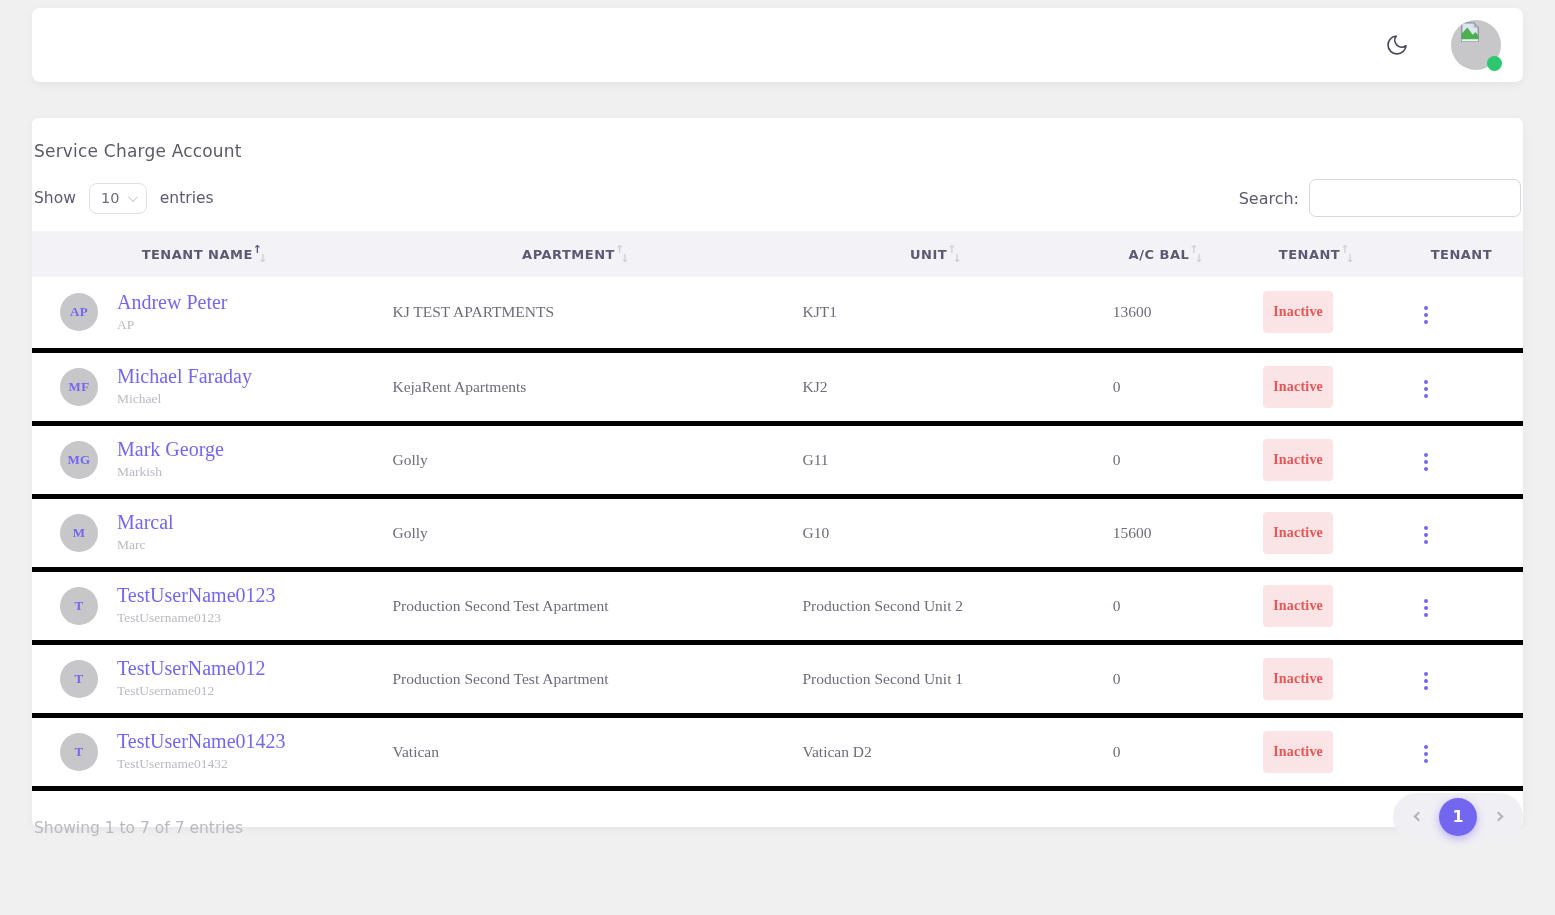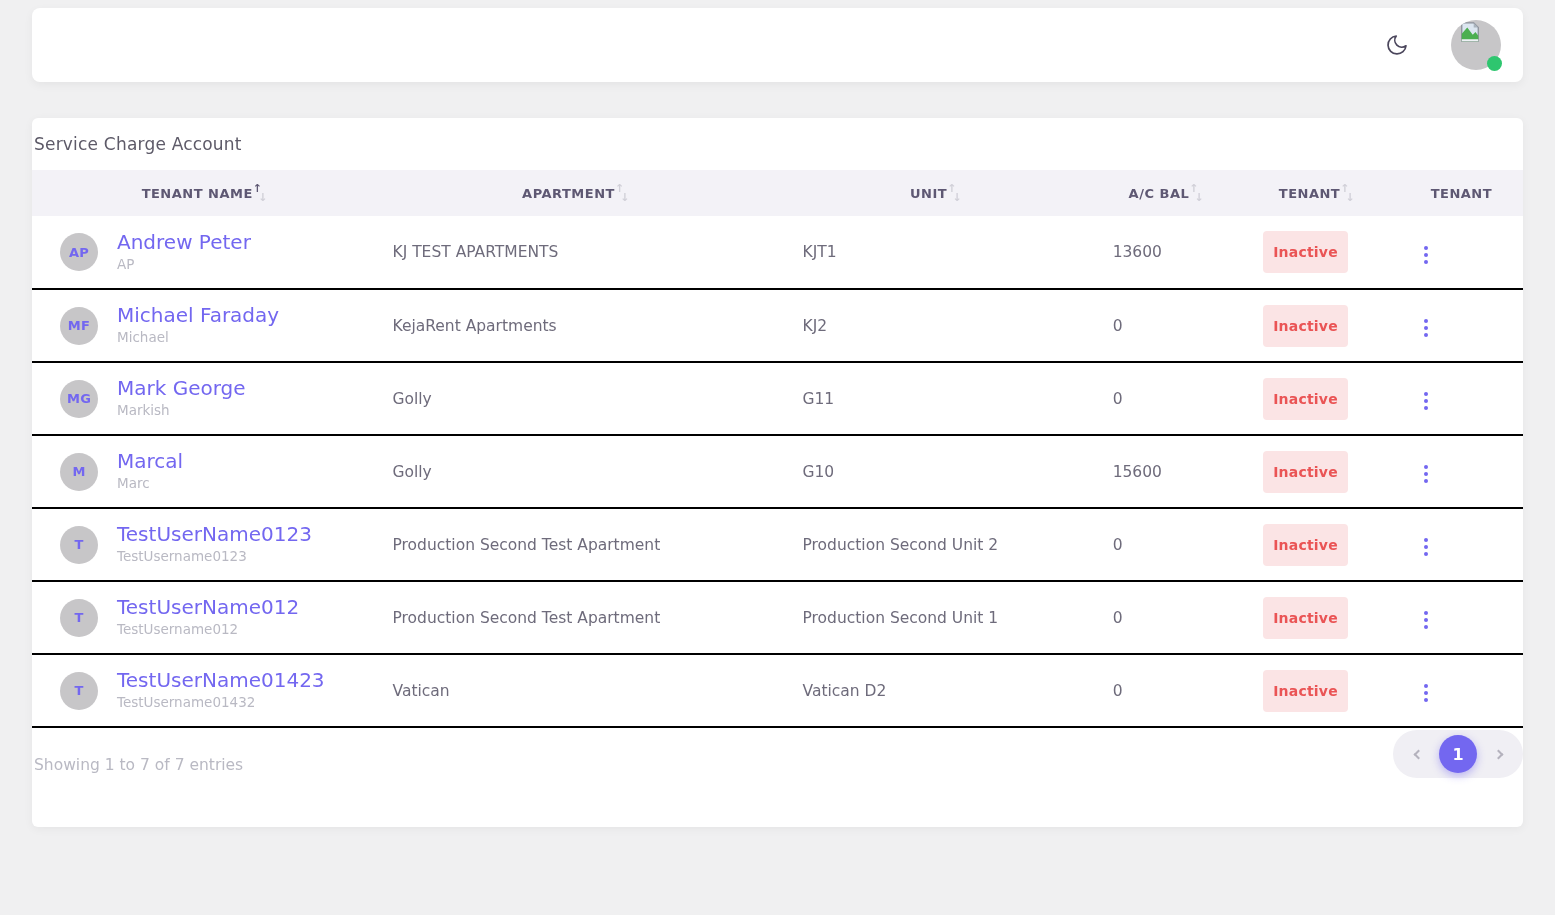--- a/index.html
+++ b/index.html
@@ -34,21 +34,21 @@
   }
 
   
   .card {
     position:absolute; left:32px; right:32px; top:118px; height:709px;
     background:#fff; border-radius:6px;
     box-shadow:0 2px 10px rgba(0,0,0,0.05);
     padding:6px 0 0;
   }
   .card-title {
-    margin:8px 2px; font-size:17px; font-weight:400; color:#5d5a68;
+    margin:15px 2px; font-size:17px; font-weight:400; color:#5d5a68;
     line-height:24px; letter-spacing:.2px;
   }
 
   
   .controls {
     display:flex; justify-content:space-between; align-items:center;
     margin:16px 2px 0; height:38px;
   }
   .length-ctl { display:flex; align-items:center; gap:13px; font-size:15.5px; color:#5e5873; }
   .select-box {
@@ -74,22 +74,22 @@
   }
   .th-inner { display:flex; align-items:center; justify-content:center; }
   .sort-box { position:relative; width:16px; height:24px; flex:none; }
   .sort-up, .sort-down { position:absolute; font-size:11px; line-height:11px; color:#d1d0d8; }
   .sort-up { top:2px; left:0; }
   .sort-down { bottom:2px; right:1px; }
   .sort-up.active { color:#5e5873; }
 
   tbody td {
     height:73px; padding:0 14px 0 28px;
-    border-bottom:2px solid #000000;
-    font-size:15.5px; color:#6e6b7b;
+    border-bottom:5px solid #000000;
+    font-size:15.5px; color:#6e6b7b;font-family:Liberation Serif, serif;
   }
   .tenant { display:flex; align-items:center; gap:19px; }
   .row-avatar {
     flex:none; width:38px; height:38px; border-radius:50%;
     background:#c7c6c8; color:#7367f0;
     display:flex; align-items:center; justify-content:center;
     font-size:13px; font-weight:700; letter-spacing:.3px;
   }
   .tenant-name {
     color:#7367f0; font-size:20px; line-height:20px;
@@ -158,20 +158,34 @@
       </span>
     </div>
     <span class="status-dot"></span>
   </div>
 </header>
 
 <main class="card">
 
   <h2 class="card-title">Service Charge Account</h2>
 
+  <div class="controls">
+    <div class="length-ctl">
+      <span>Show</span>
+      <div class="select-box">
+        <span>10</span>
+        <span class="chev chev-down"></span>
+      </div>
+      <span>entries</span>
+    </div>
+    <div class="search-ctl">
+      <span>Search:</span>
+      <input class="search-input" type="text" value="" style="">
+    </div>
+  </div>
 
   <table>
     <colgroup>
       <col style="width:22.3%">
         <col style="width:27.5%">
         <col style="width:20.8%">
       <col style="width:10.1%">
         <col style="width:10.1%">
         <col style="width:9.2%">
     </colgroup>

